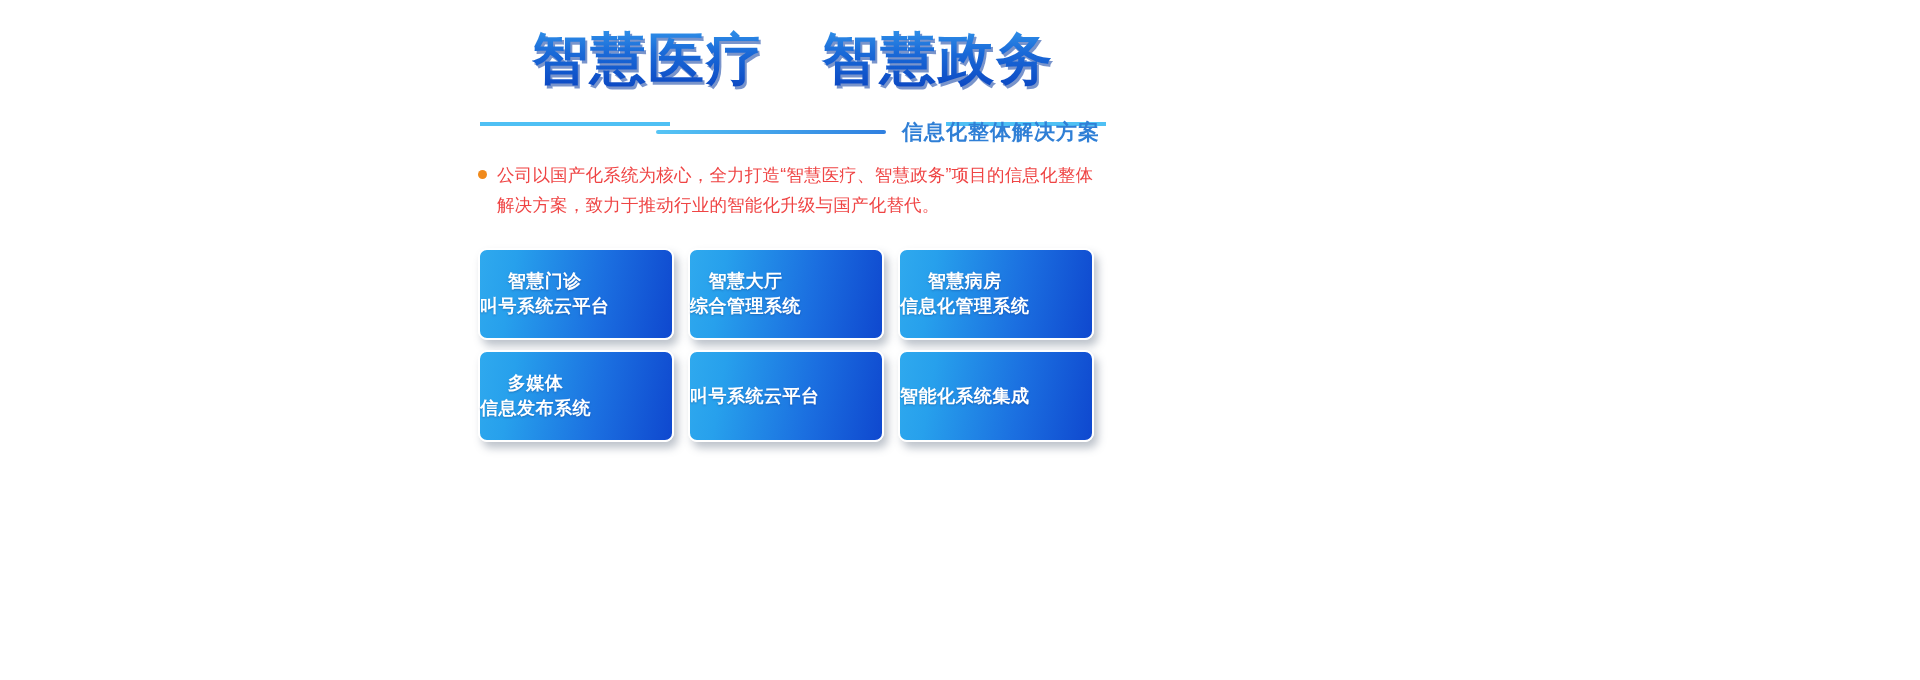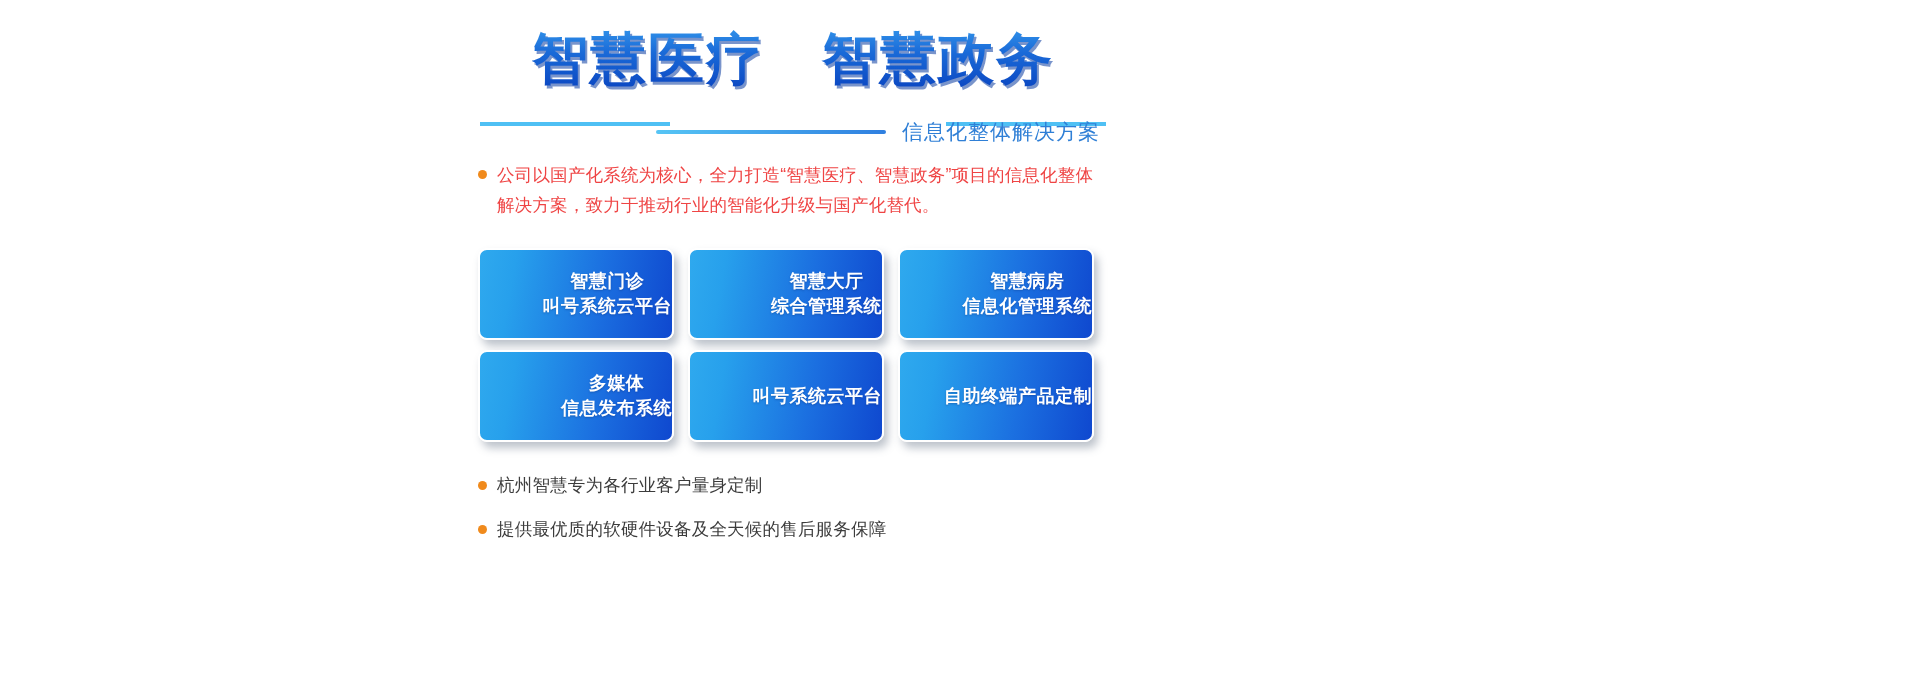--- a/index.html
+++ b/index.html
@@ -41,21 +41,21 @@
     position:absolute;left:0;top:96px;width:630px;
     display:flex;align-items:center;justify-content:flex-end;
     padding-right:8px;box-sizing:border-box;
   }
   .sub-rule{
     flex:0 0 auto;width:230px;height:4px;margin-right:16px;
     background:linear-gradient(90deg,#56c5f5 0%,#2f7fe0 100%);
     border-radius:2px;
   }
   .subtitle{
-    font-size:21px;font-weight:normal;color:#2f7fd6;letter-spacing:1px;
+    font-size:21px;font-weight:bold;color:#2f7fd6;letter-spacing:1px;
     white-space:nowrap;
   }
 
   
   .intro{
     position:absolute;left:478px;top:160px;width:620px;
     display:flex;align-items:flex-start;
   }
   .dot{
     flex:0 0 auto;width:9px;height:9px;border-radius:50%;
@@ -74,21 +74,21 @@
     grid-template-rows:repeat(2,92px);
     column-gap:14px;row-gap:10px;
   }
   .card{
     position:relative;
     border-radius:9px;
     background:linear-gradient(100deg,#2fa9ee 0%,#27a0ec 18%,#1b6fe0 62%,#0f48cf 100%);
     border:2px solid #ffffff;
     box-sizing:border-box;
     box-shadow:4px 6px 9px rgba(90,105,125,.40);
-    display:flex;align-items:center;justify-content:flex-end;
+    display:flex;align-items:center;justify-content:flex-start;
     text-align:center;
   }
   .card-label{
     color:#ffffff;font-weight:bold;font-size:18px;line-height:25px;
     letter-spacing:.5px;
     text-shadow:0 1px 2px rgba(8,40,110,.35);
     white-space:pre-line;
   }
 
   
@@ -162,28 +162,18 @@
 信息化管理系统</span>
     </div>
     <div class="card">
       <span class="card-label">多媒体
 信息发布系统</span>
     </div>
     <div class="card">
       <span class="card-label">叫号系统云平台</span>
     </div>
     <div class="card">
-      <span class="card-label">自助终端产品定制</span>
+      <span class="card-label">智能化系统集成</span>
     </div>
   </div>
 
-  <div class="footer">
-    <div class="f-item">
-      <span class="f-dot"></span>
-      <span class="f-text">杭州智慧专为各行业客户量身定制</span>
-    </div>
-    <div class="f-item">
-      <span class="f-dot"></span>
-      <span class="f-text">提供最优质的软硬件设备及全天候的售后服务保障</span>
-    </div>
-  </div>
 
 </div>
 
 </body></html>

